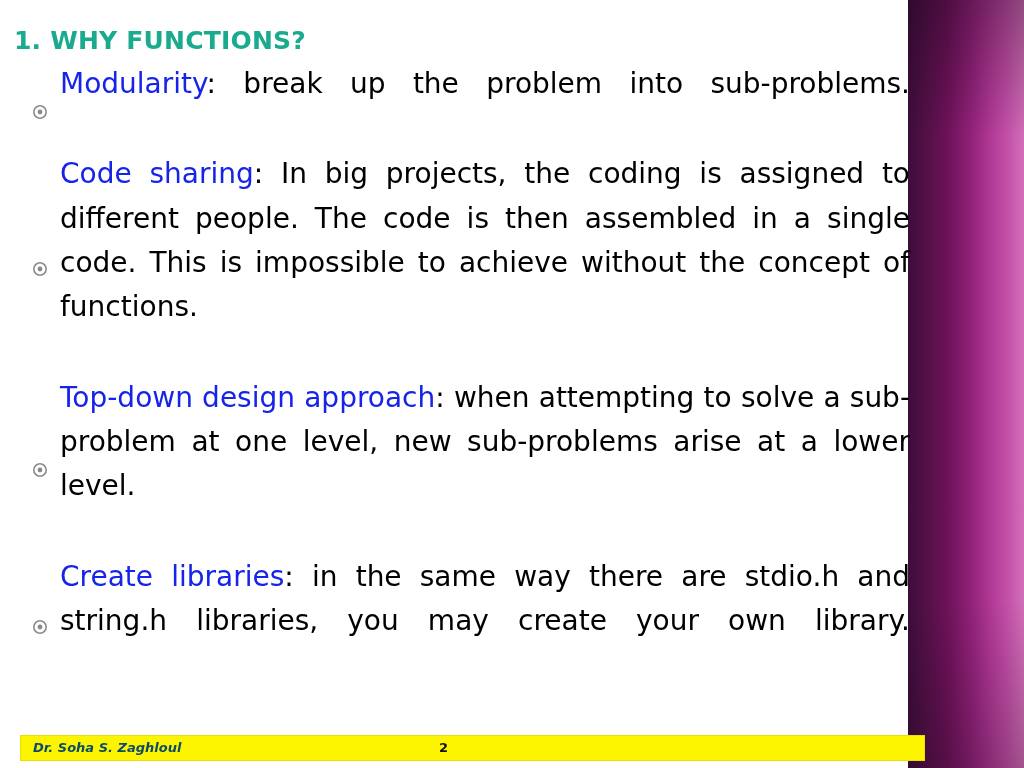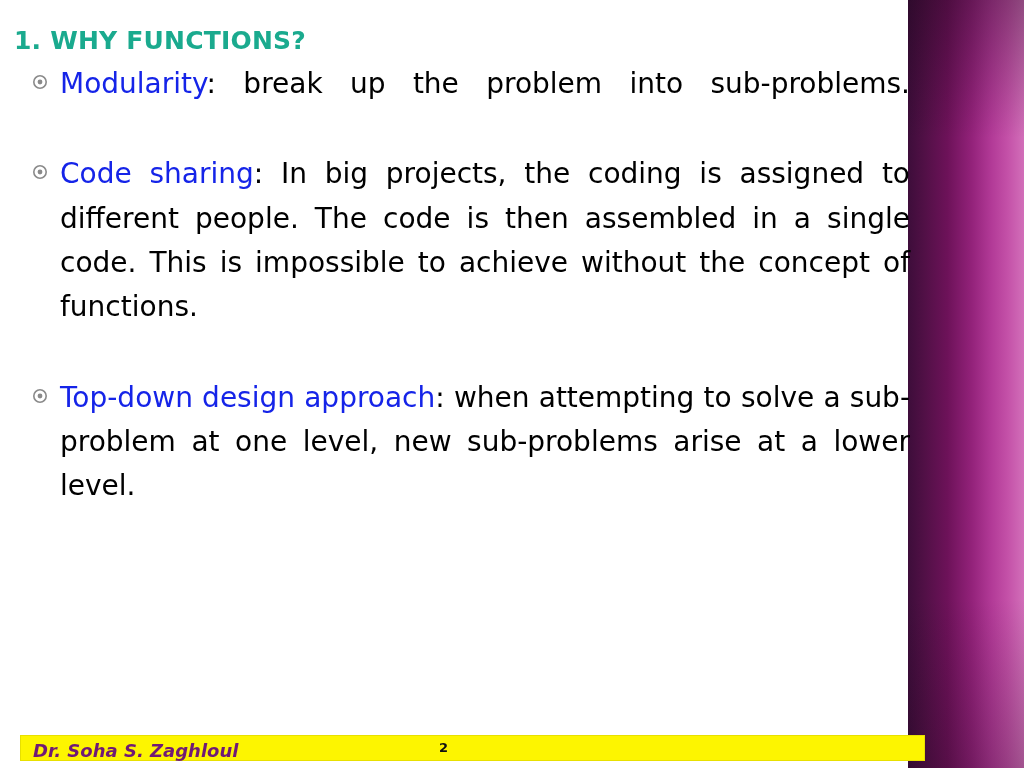--- a/index.html
+++ b/index.html
@@ -51,21 +51,21 @@
   }
   
   .content {
     position: absolute;
     left: 26px;
     top: 62px;
     width: 884px;
   }
   .bullet-row {
     display: flex;
-    align-items: flex-start;
+    align-items: center;
     margin-bottom: 2px;
   }
   .bullet-marker {
     flex: 0 0 auto;
     width: 34px;
     text-align: left;
     padding-top: 12px;
     color: #7a7a7a;
     font-size: 15px;
     line-height: 1;
@@ -96,24 +96,24 @@
     top: 735px;
     width: 903px;
     height: 24px;
     background: #fdf500;
     border: 1px solid #e8e000;
   }
   .footer-author {
     position: absolute;
     left: 12px;
     top: 4px;
-    font-size: 18px;
+    font-size: 13px;
     font-weight: bold;
     font-style: italic;
-    color: #701a75;
+    color: #0c4a6e;
     font-family: "DejaVu Sans", sans-serif;
     white-space: nowrap;
   }
   .footer-page {
     position: absolute;
     left: 418px;
     top: 4px;
     font-size: 13px;
     font-weight: bold;
     color: #111111;
@@ -155,20 +155,29 @@
     <div class="bullet-row">
       <span class="bullet-marker">
         <svg width="16" height="16" viewBox="0 0 16 16" aria-hidden="true">
           <circle cx="8" cy="8" r="6.2" fill="none" stroke="#8a8a8a" stroke-width="1.6"></circle>
           <circle cx="8" cy="8" r="2.4" fill="#8a8a8a"></circle>
         </svg>
       </span>
       <div class="bullet-text"><span class="lead">Top-down design approach</span><span>: when attempting to solve a sub-problem at one level, new sub-problems arise at a lower level.</span></div>
     </div>
 
+    <div class="bullet-row">
+      <span class="bullet-marker">
+        <svg width="16" height="16" viewBox="0 0 16 16" aria-hidden="true">
+          <circle cx="8" cy="8" r="6.2" fill="none" stroke="#8a8a8a" stroke-width="1.6"></circle>
+          <circle cx="8" cy="8" r="2.4" fill="#8a8a8a"></circle>
+        </svg>
+      </span>
+      <div class="bullet-text"><span class="lead">Create libraries</span><span>: in the same way there are stdio.h and string.h libraries, you may create your own library.</span></div>
+    </div>
 
   </div>
 
   <div class="footer">
     <div class="footer-author">Dr. Soha S. Zaghloul</div>
     <div class="footer-page">2</div>
   </div>
 
 </div>
 

